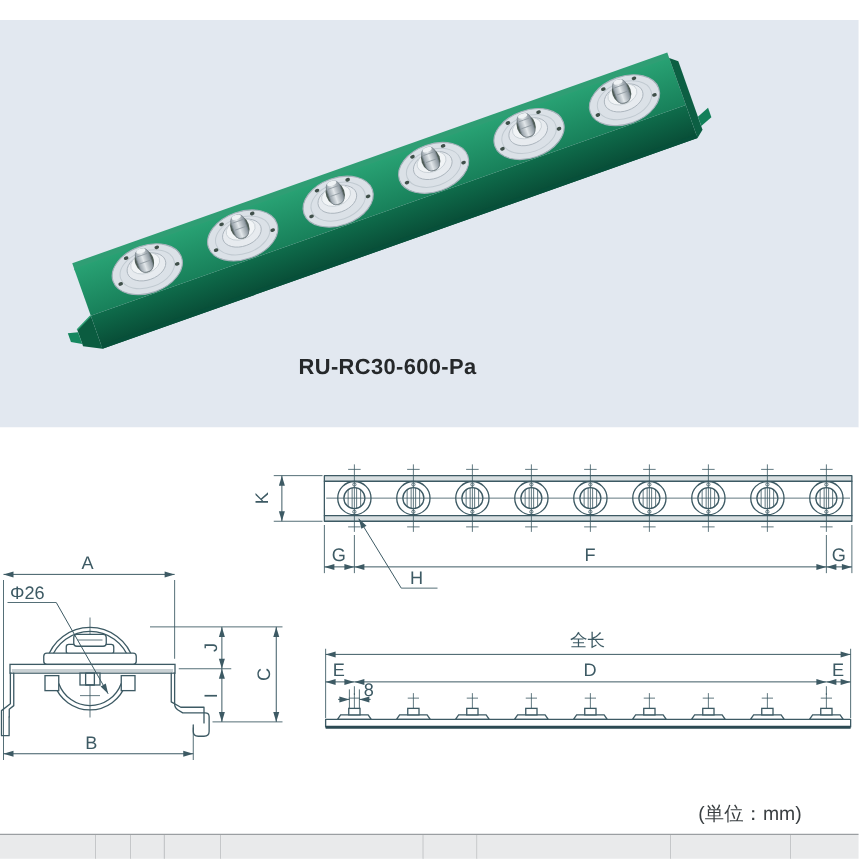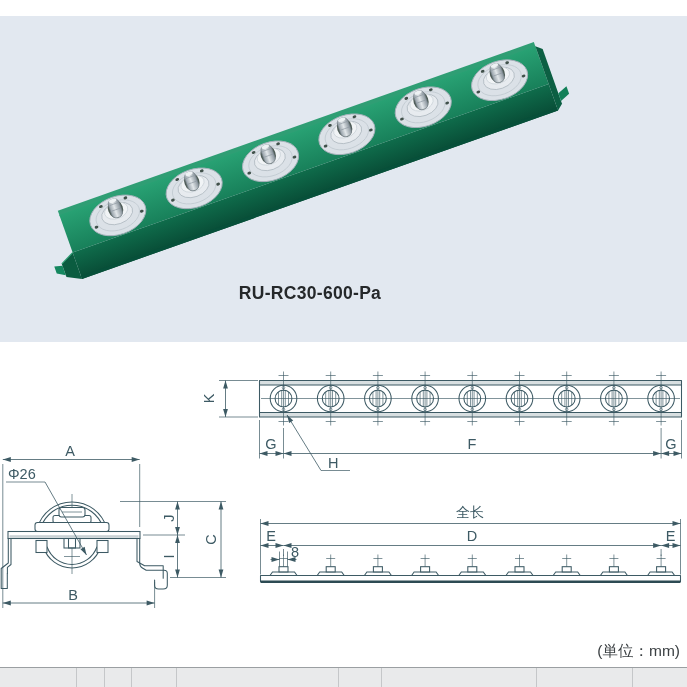--- a/index.html
+++ b/index.html
@@ -7,21 +7,21 @@
   .stage{position:relative;width:687px;height:687px;}
   
   .hero{position:absolute;left:0;top:0;width:687px;height:342px;background:#ffffff;}
   .hero-bg{position:absolute;left:0;top:16px;right:0;bottom:0;background:#e2e8f0;}
   .hero-svg{position:absolute;left:0;top:0;width:687px;height:342px;}
   .caption{position:absolute;left:160px;top:283px;width:300px;text-align:center;
     font-size:17.5px;font-weight:bold;color:#25282a;letter-spacing:.3px;}
   
   .draw-wrap{position:absolute;left:0;top:342px;width:687px;height:325px;background:#ffffff;}
   .draw-svg{position:absolute;left:0;top:342px;width:687px;height:325px;}
-  .unit-note{position:absolute;left:520px;top:641px;width:160px;text-align:right;
+  .unit-note{position:absolute;left:520px;top:641px;width:160px;text-align:center;
     font-size:15.5px;color:#3a3f42;}
   
   .spec-table{position:absolute;left:0;top:667px;width:687px;height:20px;display:flex;
     border-top:1px solid #9b9fa2;box-sizing:border-box;}
   .spec-table .cell{background:#e9eaeb;border-right:1px solid #c5c7c9;box-sizing:border-box;height:20px;}
   .spec-table .cell:nth-child(1){width:77px}
   .spec-table .cell:nth-child(2){width:28px}
   .spec-table .cell:nth-child(3){width:27px}
   .spec-table .cell:nth-child(4){width:45px}
   .spec-table .cell:nth-child(5){width:162px}

